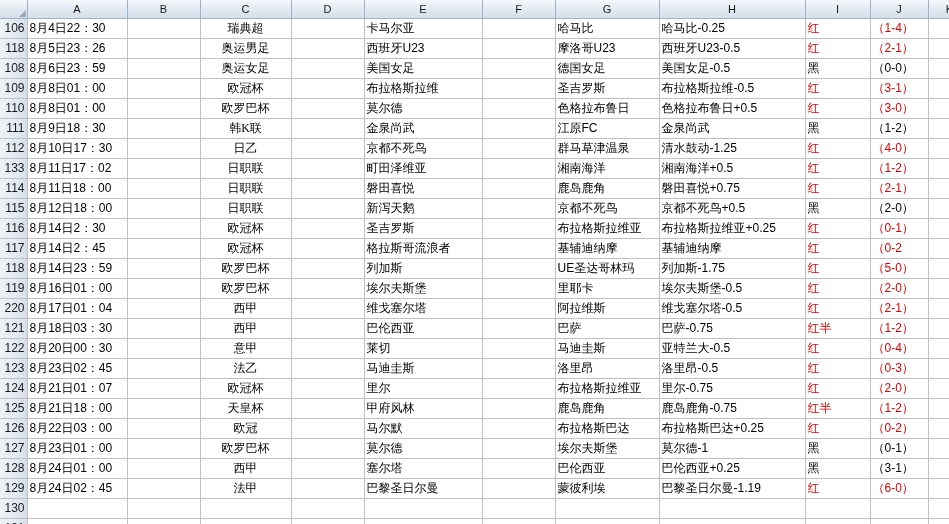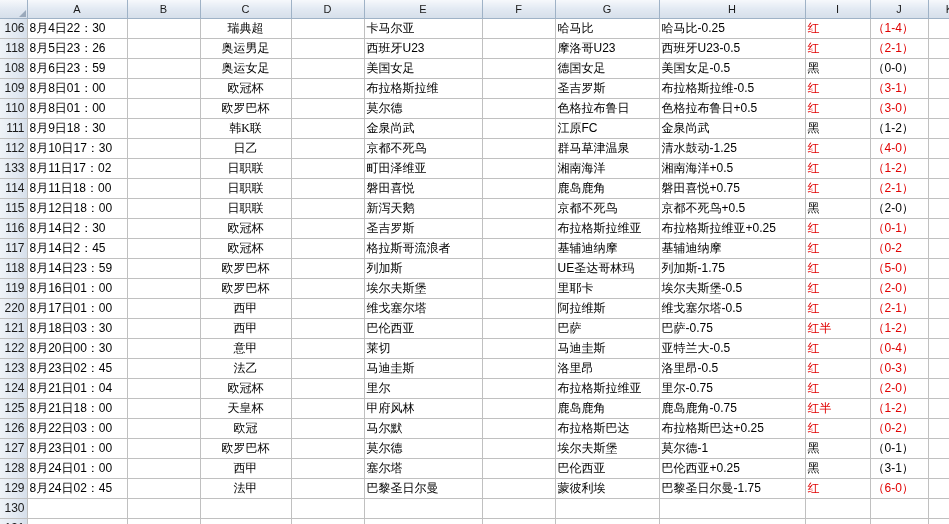--- a/index.html
+++ b/index.html
@@ -327,21 +327,21 @@
           <td class="dcell">埃尔夫斯堡</td>
           <td class="empty"></td>
           <td class="dcell">里耶卡</td>
           <td class="dcell">埃尔夫斯堡-0.5</td>
           <td class="res txt-red">红</td>
           <td class="res txt-red">（2-0）</td>
           <td class="empty"></td>
         </tr>
         <tr>
           <td class="rowhead">220</td>
-          <td class="dcell colA">8月17日01：00</td>
+          <td class="dcell colA">8月17日01：04</td>
           <td class="empty"></td>
           <td class="center">西甲</td>
           <td class="empty"></td>
           <td class="dcell">维戈塞尔塔</td>
           <td class="empty"></td>
           <td class="dcell">阿拉维斯</td>
           <td class="dcell">维戈塞尔塔-0.5</td>
           <td class="res txt-red">红</td>
           <td class="res txt-red">（2-1）</td>
           <td class="empty"></td>
@@ -383,21 +383,21 @@
           <td class="dcell">马迪圭斯</td>
           <td class="empty"></td>
           <td class="dcell">洛里昂</td>
           <td class="dcell">洛里昂-0.5</td>
           <td class="res txt-red">红</td>
           <td class="res txt-red">（0-3）</td>
           <td class="empty"></td>
         </tr>
         <tr>
           <td class="rowhead">124</td>
-          <td class="dcell colA">8月21日01：04</td>
+          <td class="dcell colA">8月21日01：07</td>
           <td class="empty"></td>
           <td class="center">欧冠杯</td>
           <td class="empty"></td>
           <td class="dcell">里尔</td>
           <td class="empty"></td>
           <td class="dcell">布拉格斯拉维亚</td>
           <td class="dcell">里尔-0.75</td>
           <td class="res txt-red">红</td>
           <td class="res txt-red">（2-0）</td>
           <td class="empty"></td>
@@ -460,21 +460,21 @@
         </tr>
         <tr>
           <td class="rowhead">129</td>
           <td class="dcell colA">8月24日02：45</td>
           <td class="empty"></td>
           <td class="center">法甲</td>
           <td class="empty"></td>
           <td class="dcell">巴黎圣日尔曼</td>
           <td class="empty"></td>
           <td class="dcell">蒙彼利埃</td>
-          <td class="dcell">巴黎圣日尔曼-1.75</td>
+          <td class="dcell">巴黎圣日尔曼-1.19</td>
           <td class="res txt-red">红</td>
           <td class="res txt-red">（6-0）</td>
           <td class="empty"></td>
         </tr>
         <tr>
           <td class="rowhead">130</td>
           <td class="dcell colA"></td>
           <td class="empty"></td>
           <td class="center"></td>
           <td class="empty"></td>

